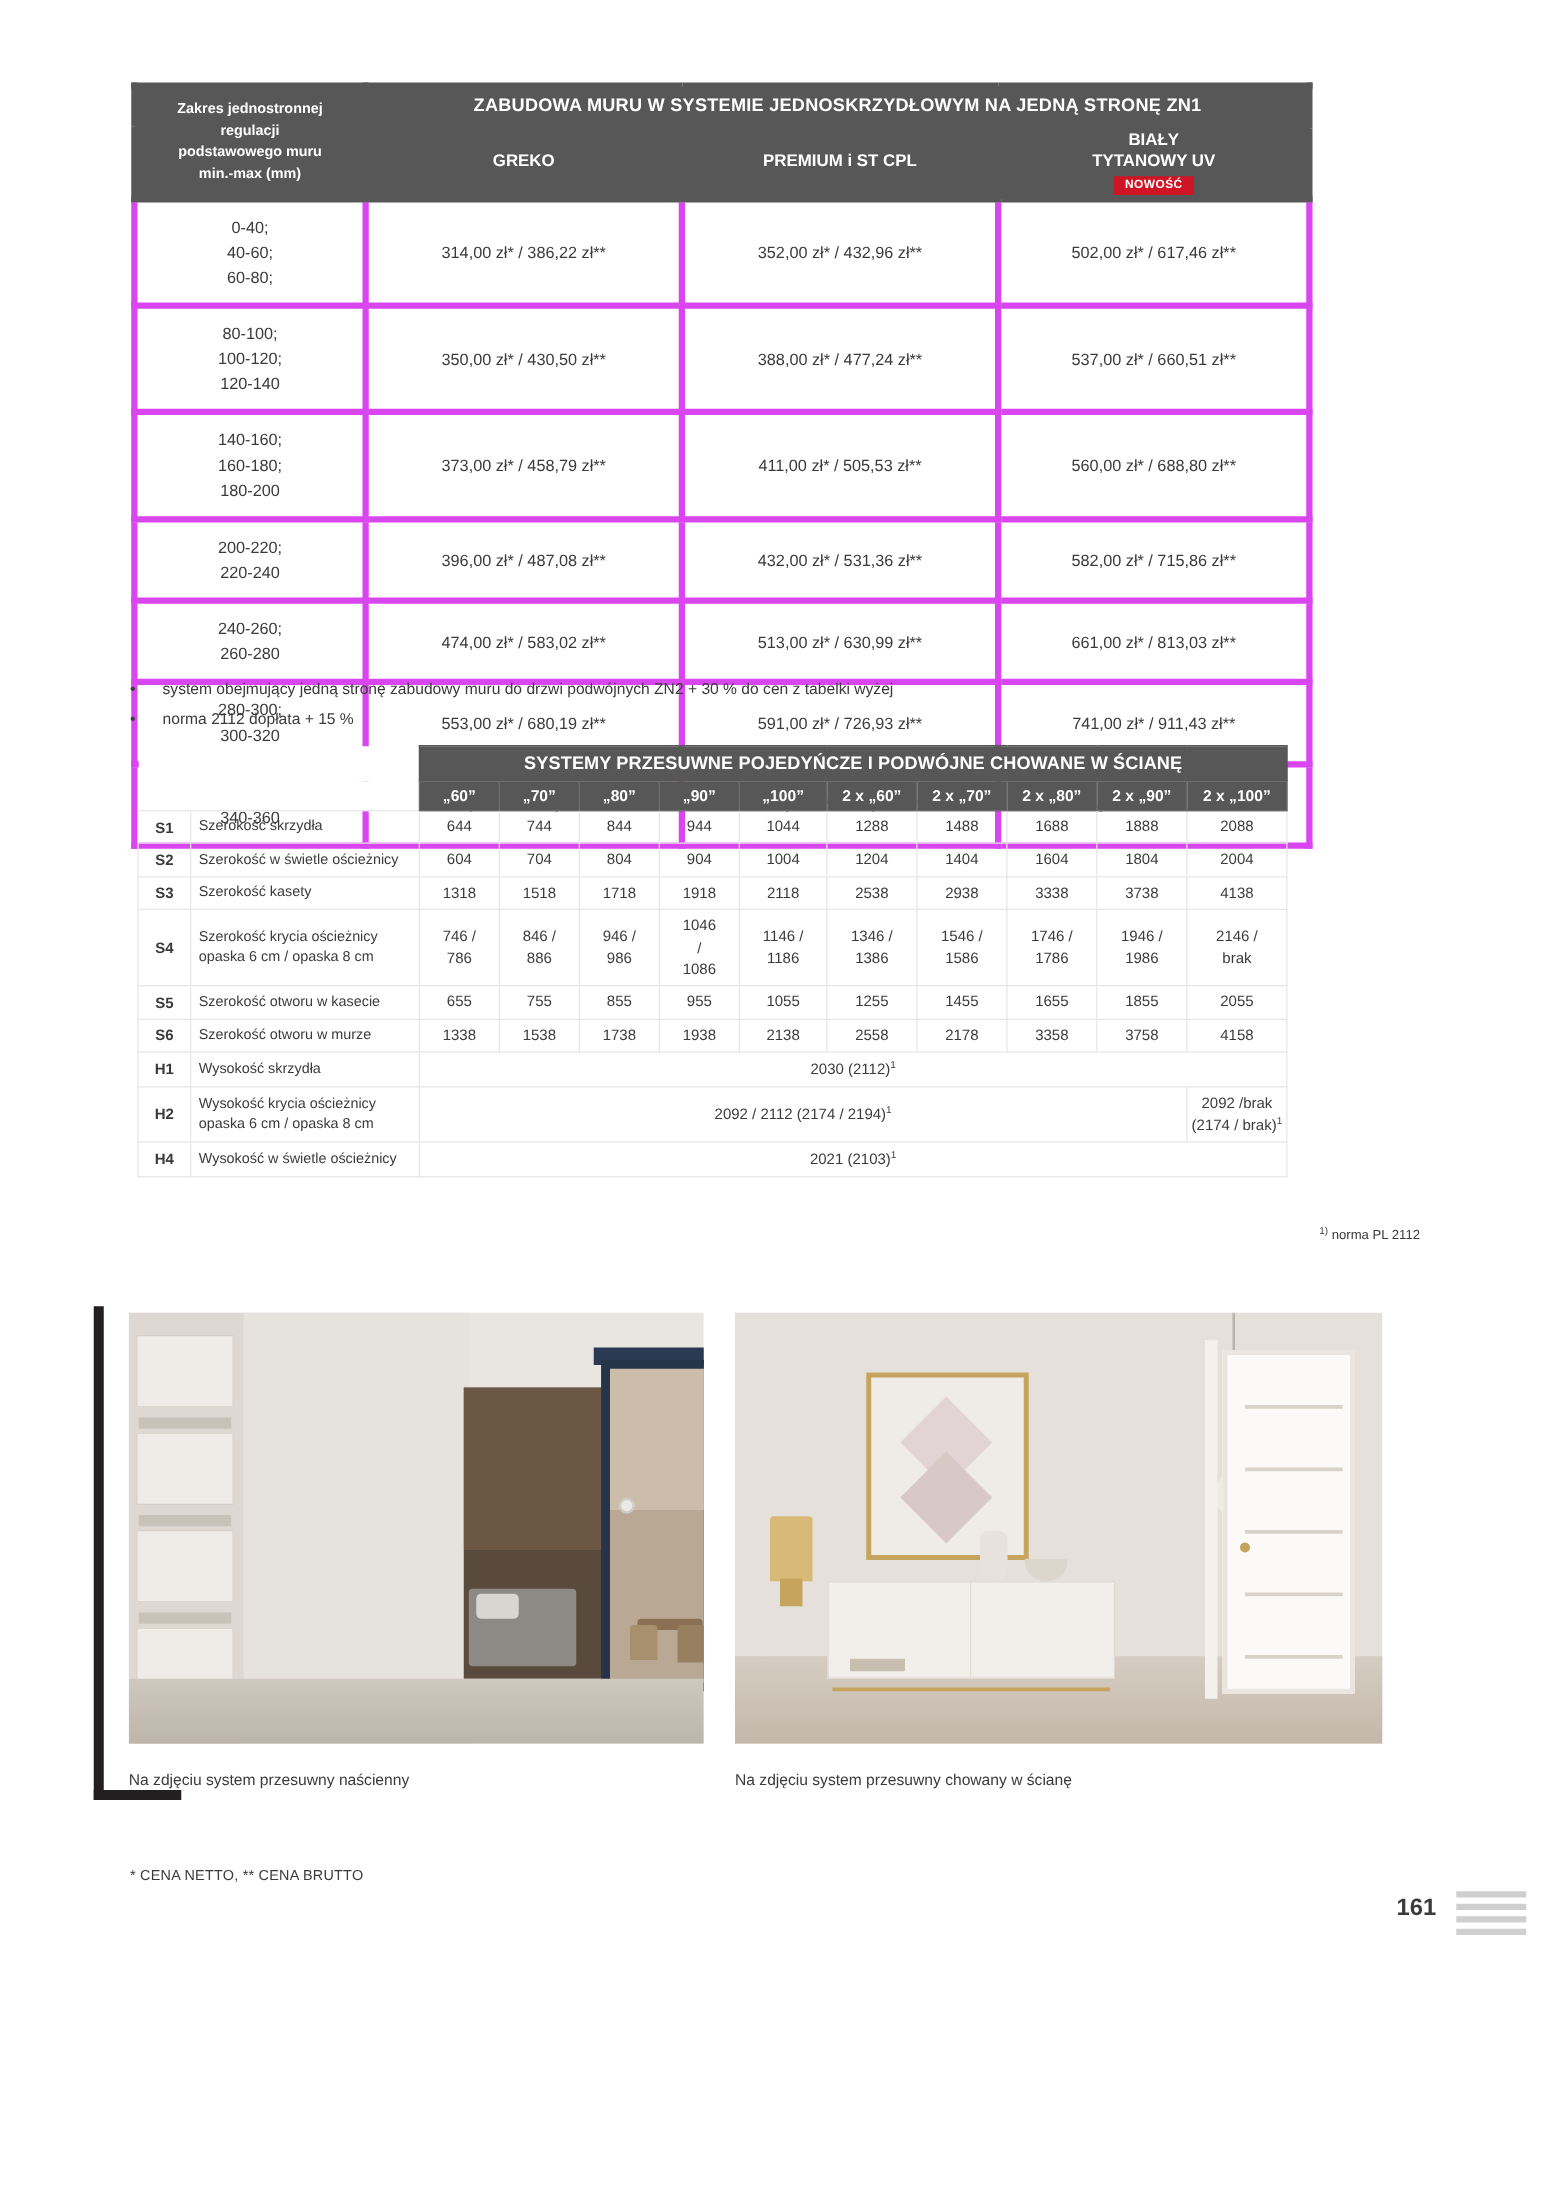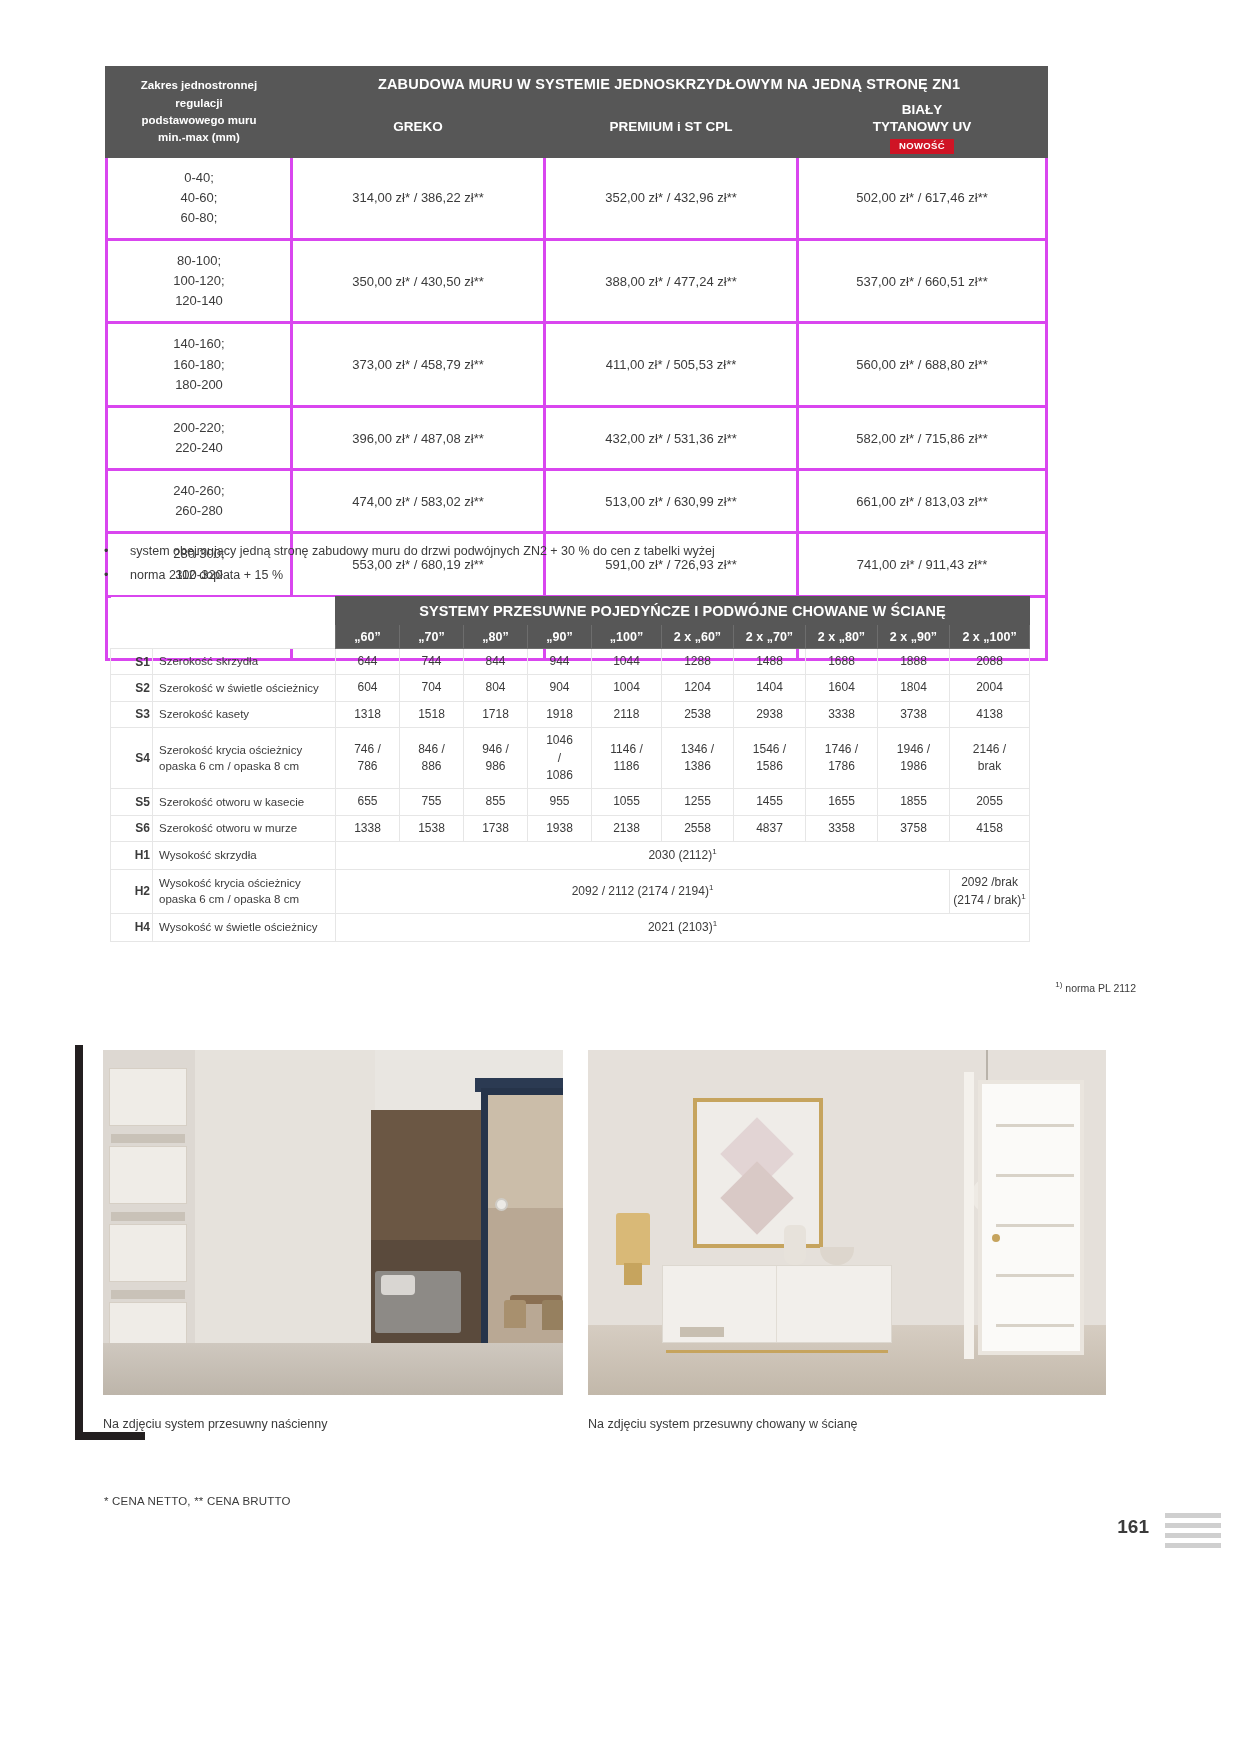--- a/index.html
+++ b/index.html
@@ -9,21 +9,21 @@
     background:#ffffff;
     font-family:"Liberation Sans", sans-serif;
     color:#3b3b3b;
     position:relative;
     overflow:hidden;
   }
 
   
   .t1-wrap { position:absolute; left:105px; top:66px; width:940px; }
   table.t1 { border-collapse:collapse; width:100%; table-layout:fixed; }
-  table.t1 th, table.t1 td { border:3px solid #d946ef; }
+  table.t1 th, table.t1 td { border:5px solid #d946ef; }
   .t1 .hdr { background:#575757; color:#fff; border-color:#575757; }
   .t1 .hdr-top {
     font-size:14.5px; font-weight:bold; letter-spacing:.2px;
     text-align:center; height:32px; vertical-align:middle;
     border-bottom:1px solid #6f6f6f;
   }
   .t1 .corner {
     background:#575757; color:#fff; border-color:#575757;
     font-size:11.5px; font-weight:bold; line-height:1.5;
     text-align:center; vertical-align:middle; padding:6px 10px;
@@ -60,21 +60,21 @@
     background:#575757; color:#fff; border-color:#575757;
     font-size:14.5px; font-weight:bold; text-align:center;
     height:28px; vertical-align:middle; letter-spacing:.1px;
   }
   .t2 .t2col {
     background:#575757; color:#fff; border-color:#6d6d6d;
     font-size:12.5px; font-weight:bold; text-align:center;
     height:24px; vertical-align:middle;
   }
   .t2 td.code {
-    font-size:12px; font-weight:bold; text-align:right;
+    font-size:12px; font-weight:bold; text-align:center;
     color:#3b3b3b; vertical-align:middle; padding:4px 2px;
   }
   .t2 td.lbl {
     font-size:11.5px; text-align:left; color:#3b3b3b;
     vertical-align:middle; padding:4px 6px; line-height:1.45;
   }
   .t2 td.val {
     font-size:12px; text-align:center; color:#3b3b3b;
     vertical-align:middle; padding:4px 18px; line-height:1.45;
   }
@@ -422,21 +422,21 @@
         </tr>
         <tr>
           <td class="code">S6</td>
           <td class="lbl">Szerokość otworu w murze</td>
           <td class="val">1338</td>
           <td class="val">1538</td>
           <td class="val">1738</td>
           <td class="val">1938</td>
           <td class="val">2138</td>
           <td class="val">2558</td>
-          <td class="val">4837</td>
+          <td class="val">2178</td>
           <td class="val">3358</td>
           <td class="val">3758</td>
           <td class="val">4158</td>
         </tr>
         <tr>
           <td class="code">H1</td>
           <td class="lbl">Wysokość skrzydła</td>
           <td class="merged" colspan="10">2030 (2112)<sup>1</sup></td>
         </tr>
         <tr>

